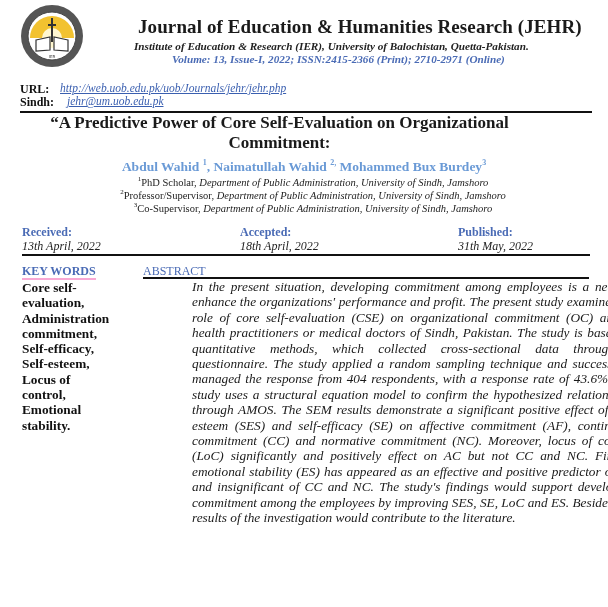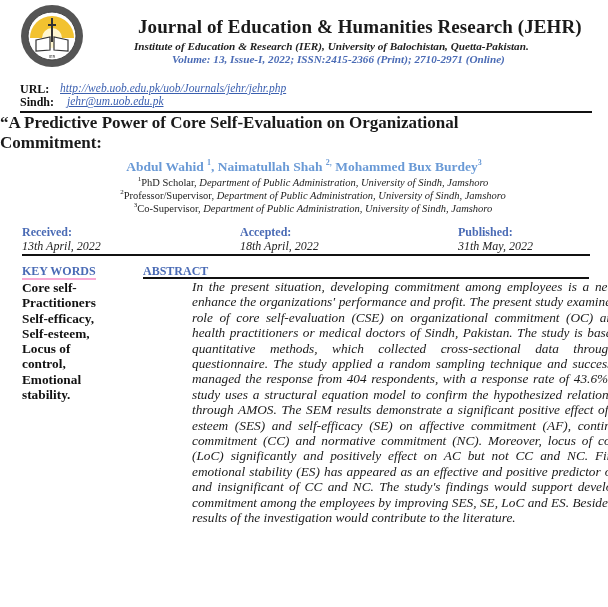--- a/index.html
+++ b/index.html
@@ -8,34 +8,34 @@
   .logo { left:20px; top:4px; width:64px; height:64px; }
   .journal-title { left:138px; top:16px; font-size:19px; font-weight:bold; white-space:nowrap; color:#1a1a1a; letter-spacing:0.1px; }
   .institute { left:134px; top:40px; font-size:11.2px; font-weight:bold; font-style:italic; white-space:nowrap; color:#222; }
   .volume { left:172px; top:53px; font-size:11.2px; font-weight:bold; font-style:italic; white-space:nowrap; color:#4a6bb5; }
   .url-label { left:20px; top:82px; font-size:12px; font-weight:bold; }
   .url-value { left:60px; top:82px; font-size:11.5px; font-style:italic; color:#3a5fb0; text-decoration:underline; white-space:nowrap; }
   .email-label { left:20px; top:95px; font-size:12px; font-weight:bold; }
   .email-value { left:67px; top:95px; font-size:11.5px; font-style:italic; color:#3a5fb0; text-decoration:underline; white-space:nowrap; }
   .rule { background:#111; height:2px; }
   .rule-top { left:20px; top:111px; width:572px; }
-  .paper-title { left:0; top:113px; width:559px; text-align:left; font-size:17px; font-weight:bold; line-height:20px; color:#1a1a1a; }
+  .paper-title { left:0; top:113px; width:559px; text-align:center; font-size:17px; font-weight:bold; line-height:20px; color:#1a1a1a; }
   .authors { left:0; top:158px; width:608px; text-align:center; font-size:13.5px; font-weight:bold; color:#6a9ad6; white-space:nowrap; }
   .authors sup { font-size:8px; }
   .aff { left:9px; width:608px; text-align:center; font-size:10.5px; white-space:nowrap; color:#222; }
   .aff i { font-style:italic; }
   .aff sup { font-size:7px; }
   .aff1 { top:175px; }
   .aff2 { top:188px; }
   .aff3 { top:201px; }
   .date-label { top:225px; font-size:12px; font-weight:bold; color:#4a6bb5; }
   .date-value { top:239px; font-size:12px; font-style:italic; color:#222; }
   .rule-dates { left:22px; top:254px; width:568px; }
   .kw-head { left:22px; top:264px; font-size:12px; font-weight:bold; color:#4a6bb5; border-bottom:2px solid #f9a8d4; line-height:14px; }
-  .abs-head { left:143px; top:264px; font-size:12px; font-weight:bold; color:#4a6bb5; line-height:14px; }
+  .abs-head { left:143px; top:264px; font-size:12px; font-weight:normal; color:#4a6bb5; line-height:14px; }
   .rule-abs { left:143px; top:277px; width:446px; }
   .keywords { left:22px; top:280px; width:110px; font-size:13.3px; font-weight:bold; line-height:15.3px; color:#111; }
   .keywords div { white-space:nowrap; }
   .abstract { left:144px; top:279px; width:444px; font-size:13.3px; font-style:italic; line-height:15.4px; text-align:justify; color:#1a1a1a;margin-left:48px; }
 </style>
 </head>
 <body>
 
 <div class="abs logo">
   <svg width="64" height="64" viewBox="0 0 64 64">
@@ -59,39 +59,41 @@
 <a class="abs url-value">http://web.uob.edu.pk/uob/Journals/jehr/jehr.php</a>
 <div class="abs email-label">Sindh:</div>
 <a class="abs email-value">jehr@um.uob.edu.pk</a>
 <div class="abs rule rule-top"></div>
 
 <div class="abs paper-title">
   <div>“A Predictive Power of Core Self-Evaluation on Organizational Commitment:</div>
 </div>
 
 <div class="abs authors">
-  <span>Abdul Wahid</span>&nbsp;<sup>1</sup><span>, </span><span>Naimatullah Shah</span>&nbsp;<sup>2,</sup><span> </span><span>Mohammed Bux Burdey</span><sup>3</sup>
+  <span>Abdul Wahid</span>&nbsp;<sup>1</sup><span>, </span><span>Naimatullah Wahid</span>&nbsp;<sup>2,</sup><span> </span><span>Mohammed Bux Burdey</span><sup>3</sup>
 </div>
 
 <div class="abs aff aff1"><sup>1</sup><span>PhD Scholar, </span><i>Department of Public Administration, University of Sindh, Jamshoro</i></div>
 <div class="abs aff aff2"><sup>2</sup><span>Professor/Supervisor, </span><i>Department of Public Administration, University of Sindh, Jamshoro</i></div>
 <div class="abs aff aff3"><sup>3</sup><span>Co-Supervisor, </span><i>Department of Public Administration, University of Sindh, Jamshoro</i></div>
 
 <div class="abs date-label" style="left:22px">Received:</div>
 <div class="abs date-value" style="left:22px">13th April, 2022</div>
 <div class="abs date-label" style="left:240px">Accepted:</div>
 <div class="abs date-value" style="left:240px">18th April, 2022</div>
 <div class="abs date-label" style="left:458px">Published:</div>
 <div class="abs date-value" style="left:458px">31th May, 2022</div>
 <div class="abs rule rule-dates"></div>
 
 <div class="abs kw-head">KEY WORDS</div>
 <div class="abs keywords">
   <div>Core self-</div>
-  <div>Practitioners</div>
+  <div>evaluation,</div>
+  <div>Administration</div>
+  <div>commitment,</div>
   <div>Self-efficacy,</div>
   <div>Self-esteem,</div>
   <div>Locus of</div>
   <div>control,</div>
   <div>Emotional</div>
   <div>stability.</div>
 </div>
 
 <div class="abs abs-head">ABSTRACT</div>
 <div class="abs rule rule-abs"></div>

